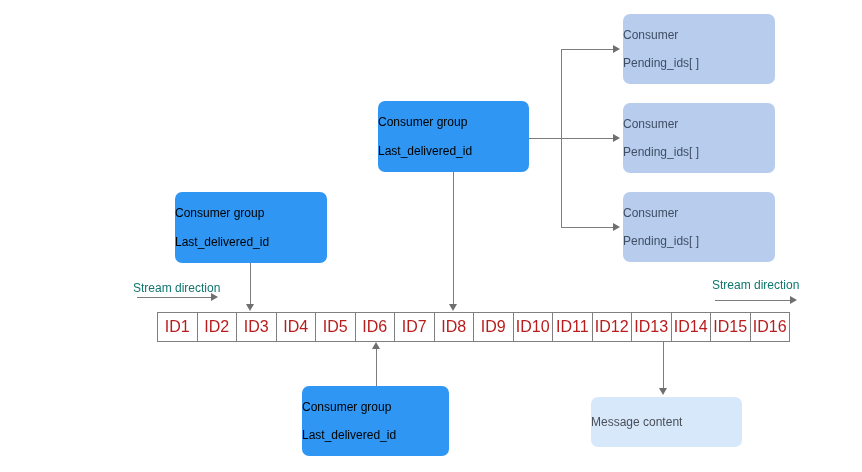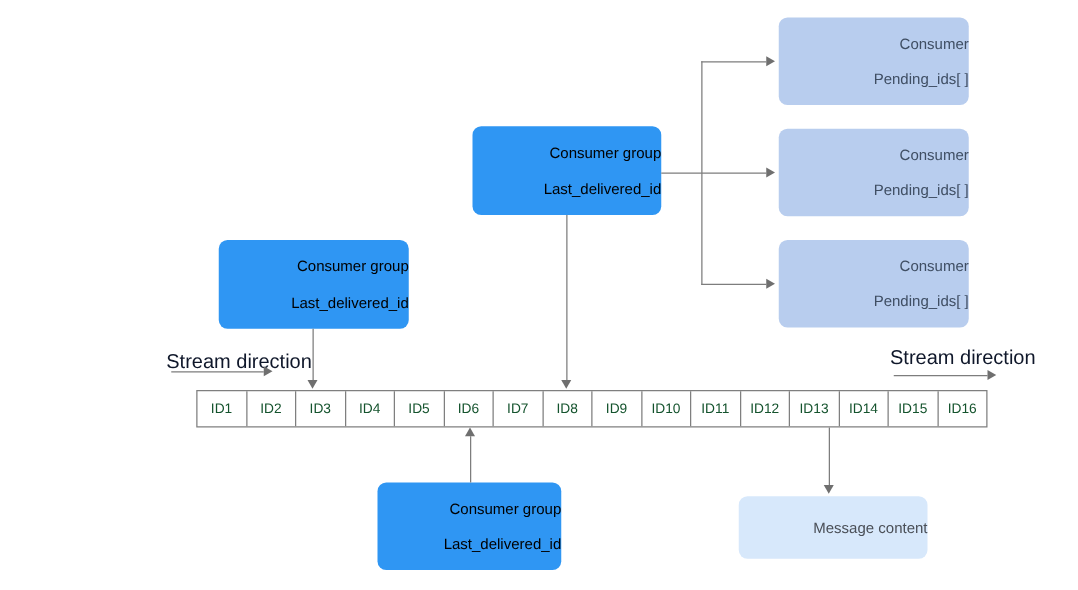--- a/index.html
+++ b/index.html
@@ -9,44 +9,44 @@
     --line:#7d7d7d;
   }
   html,body{margin:0;padding:0;background:#fff;}
   .canvas{
     position:relative;width:862px;height:472px;background:#fff;
     font-family:"Liberation Sans","DejaVu Sans",sans-serif;overflow:hidden;
   }
   .box{
     position:absolute;border-radius:7px;box-sizing:border-box;
     display:flex;flex-direction:column;justify-content:space-evenly;
-    align-items:flex-end;text-align:center;
+    align-items:flex-start;text-align:center;
   }
   .group-box{background:var(--group-fill);color:#000000;font-size:12px;}
   .consumer-box{background:var(--consumer-fill);color:#3f4e63;font-size:12px;}
-  .msg-box{background:var(--message-fill);color:#4a4f57;font-size:12px;justify-content:center;padding-left:10px;}
+  .msg-box{background:var(--message-fill);color:#4a4f57;font-size:12px;justify-content:center;}
   .box .line1,.box .line2{display:block;line-height:14px;}
   .stream{
     position:absolute;left:157px;top:312px;width:633px;height:30px;
     display:flex;border:1px solid #7f7f7f;box-sizing:border-box;background:#fff;
   }
   .cell{
     flex:1;display:flex;align-items:center;justify-content:center;
-    font-size:11px;color:#14532d;border-left:1px solid #7f7f7f;
+    font-size:16px;color:#b91c1c;border-left:1px solid #7f7f7f;
     white-space:nowrap;overflow:hidden;
   }
   .cell:first-child{border-left:none;}
   .vline,.hline{position:absolute;background:var(--line);}
   .vline{width:1px;}
   .hline{height:1px;}
   .arr{position:absolute;width:0;height:0;}
   .arr-down{border-left:4px solid transparent;border-right:4px solid transparent;border-top:7px solid #6f6f6f;}
   .arr-up{border-left:4px solid transparent;border-right:4px solid transparent;border-bottom:7px solid #6f6f6f;}
   .arr-right{border-top:4px solid transparent;border-bottom:4px solid transparent;border-left:7px solid #6f6f6f;}
-  .dir-label{position:absolute;font-size:16px;color:#0f172a;white-space:nowrap;}
+  .dir-label{position:absolute;font-size:12px;color:#0f766e;white-space:nowrap;}
 </style>
 </head>
 <body>
 
 <div class="canvas">
 
   <span class="dir-label" style="left:133px;top:281px;">Stream direction</span>
   <div class="hline" style="left:137px;top:297px;width:74px;"></div>
   <div class="arr arr-right" style="left:211px;top:293px;"></div>
 

